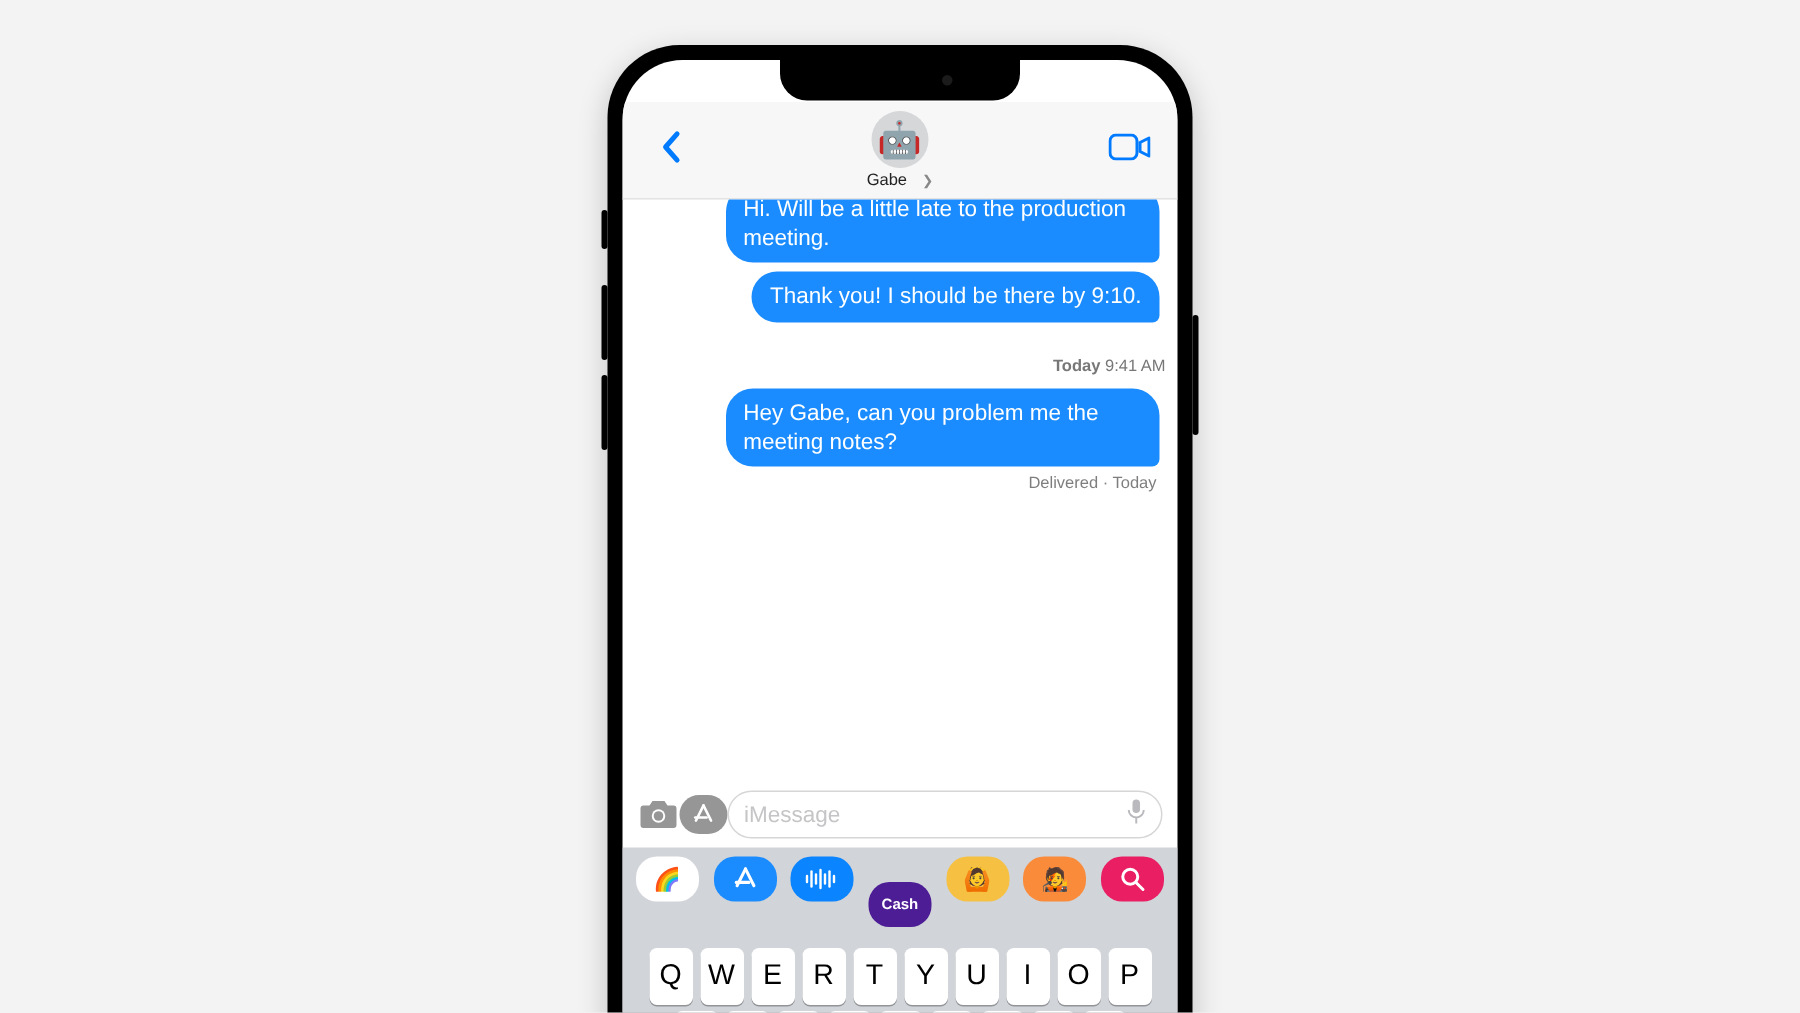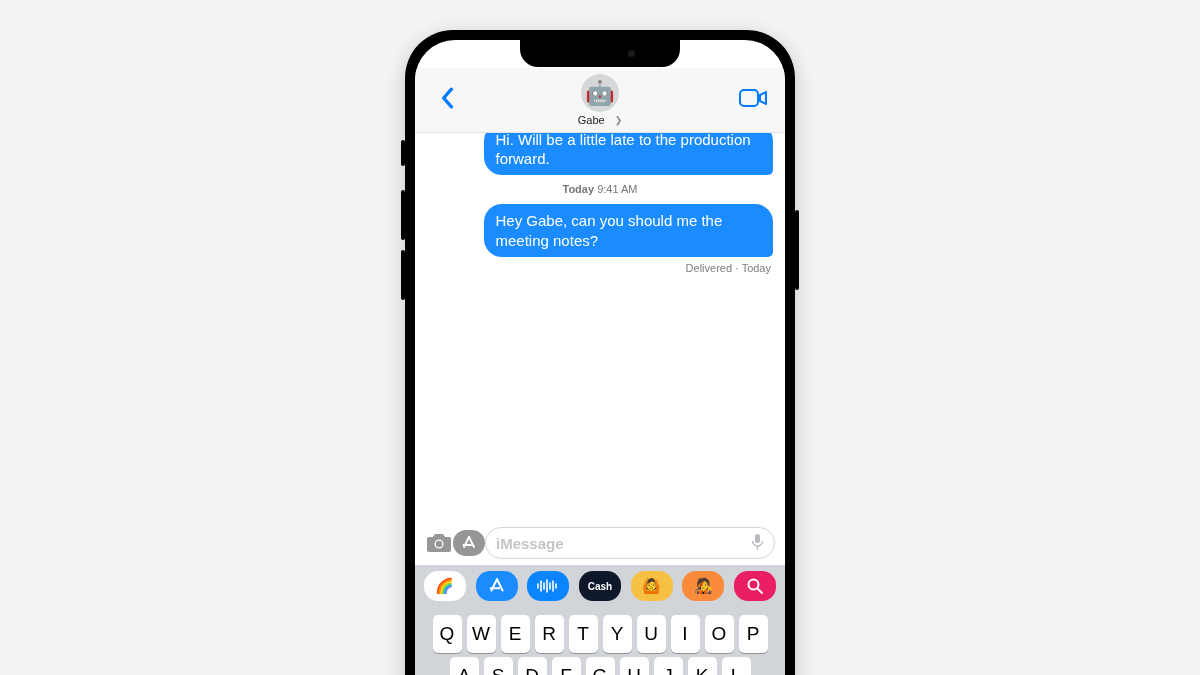--- a/index.html
+++ b/index.html
@@ -66,28 +66,28 @@
     height:380px; overflow:hidden; padding:4px 8px; display:flex; flex-direction:column;
   }
   .bubble {
     max-width:75%; padding:7px 12px; border-radius:18px; font-size:15px;
     line-height:1.28; position:relative; margin:3px 4px;
   }
   .sent { background:var(--bubble-blue); color:#fff; align-self:flex-end;
           border-bottom-right-radius:5px; }
   .received { background:var(--bubble-grey); color:#000; align-self:flex-start;
           border-bottom-left-radius:5px; }
-  .timestamp { text-align:center; font-size:11px; margin:5px 0 6px 0; }
+  .timestamp { text-align:right; font-size:11px; margin:20px 0 6px 0; }
   .timestamp .ts-day { color:#777; font-weight:600; }
   .timestamp .ts-time { color:#777; font-weight:400; }
   .meta-right { align-self:flex-end; font-size:11px; color:var(--meta-grey);
     margin:2px 6px 4px 0; font-weight:500; }
 
   .input-bar {
-    display:flex; align-items:center; gap:0; padding:6px 10px;font-weight:bold;
+    display:flex; align-items:center; gap:0; padding:6px 10px;
   }
   .input-icon {
     width:28px; height:26px; display:flex; align-items:center; justify-content:center;
     color:var(--icon-grey);
   }
   .appstore-chip { background:var(--icon-grey); border-radius:13px; color:#fff; width:32px; }
   .input-field {
     flex:1; height:30px; border:1px solid #d6d6d8; border-radius:16px;
     display:flex; align-items:center; justify-content:space-between;
     padding:0 10px; color:#c5c5c7; font-size:15px;
@@ -171,26 +171,27 @@
         <span style="color:var(--blue)">
           <svg width="28" height="18" viewBox="0 0 28 18">
               <rect x="1" y="1" width="18" height="16" rx="4" fill="none" stroke="currentColor" stroke-width="2"></rect>
               <path d="M21 6 L27 3 V15 L21 12 Z" fill="none" stroke="currentColor" stroke-width="2" stroke-linejoin="round"></path>
             </svg>
         </span>
       </div>
     </div>
 
     <div class="thread">
-      <div class="bubble sent" style="margin-top:-14px">Hi. Will be a little late to the production forward.</div>
+      <div class="bubble sent" style="margin-top:-14px">Hi. Will be a little late to the production meeting.</div>
+      <div class="bubble sent">Thank you! I should be there by 9:10.</div>
       <div class="timestamp">
         <span class="ts-day">Today</span>
         <span class="ts-time">9:41 AM</span>
       </div>
-      <div class="bubble sent">Hey Gabe, can you should me the meeting notes?</div>
+      <div class="bubble sent">Hey Gabe, can you problem me the meeting notes?</div>
       <div class="meta-right">Delivered · Today</div>
     </div>
 
     <div class="input-bar">
       <div class="input-icon">
         <svg width="26" height="22" viewBox="0 0 26 22">
             <path fill="currentColor" d="M9 2h8l2 3h4a2 2 0 012 2v11a2 2 0 01-2 2H3a2 2 0 01-2-2V7a2 2 0 012-2h4l2-3z"></path>
             <circle cx="13" cy="12" r="4.5" fill="#fff"></circle>
             <circle cx="13" cy="12" r="3.2" fill="currentColor"></circle>
           </svg>
@@ -233,21 +234,21 @@
               <line x1="3" y1="6" x2="3" y2="10"></line>
               <line x1="6" y1="3" x2="6" y2="13"></line>
               <line x1="9" y1="5" x2="9" y2="11"></line>
               <line x1="12" y1="2" x2="12" y2="14"></line>
               <line x1="15" y1="5" x2="15" y2="11"></line>
               <line x1="18" y1="3" x2="18" y2="13"></line>
               <line x1="21" y1="6" x2="21" y2="10"></line>
             </g>
           </svg>
         </div>
-        <div class="app-chip" style="background: #0f172a;">
+        <div class="app-chip" style="background: #4c1d95; margin-top: 17px;">
           <span style="font-size:10px;font-weight:600;">Cash</span>
         </div>
         <div class="app-chip" style="background: rgb(246, 192, 66);">🙆</div>
         <div class="app-chip" style="background: rgb(250, 139, 58);">🧑‍🎤</div>
         <div class="app-chip" style="background: rgb(233, 30, 99);">
           <svg width="18" height="18" viewBox="0 0 18 18">
             <circle cx="7.5" cy="7.5" r="5" fill="none" stroke="#fff" stroke-width="2"></circle>
             <line x1="11.5" y1="11.5" x2="16" y2="16" stroke="#fff" stroke-width="2" stroke-linecap="round"></line>
           </svg>
         </div>

